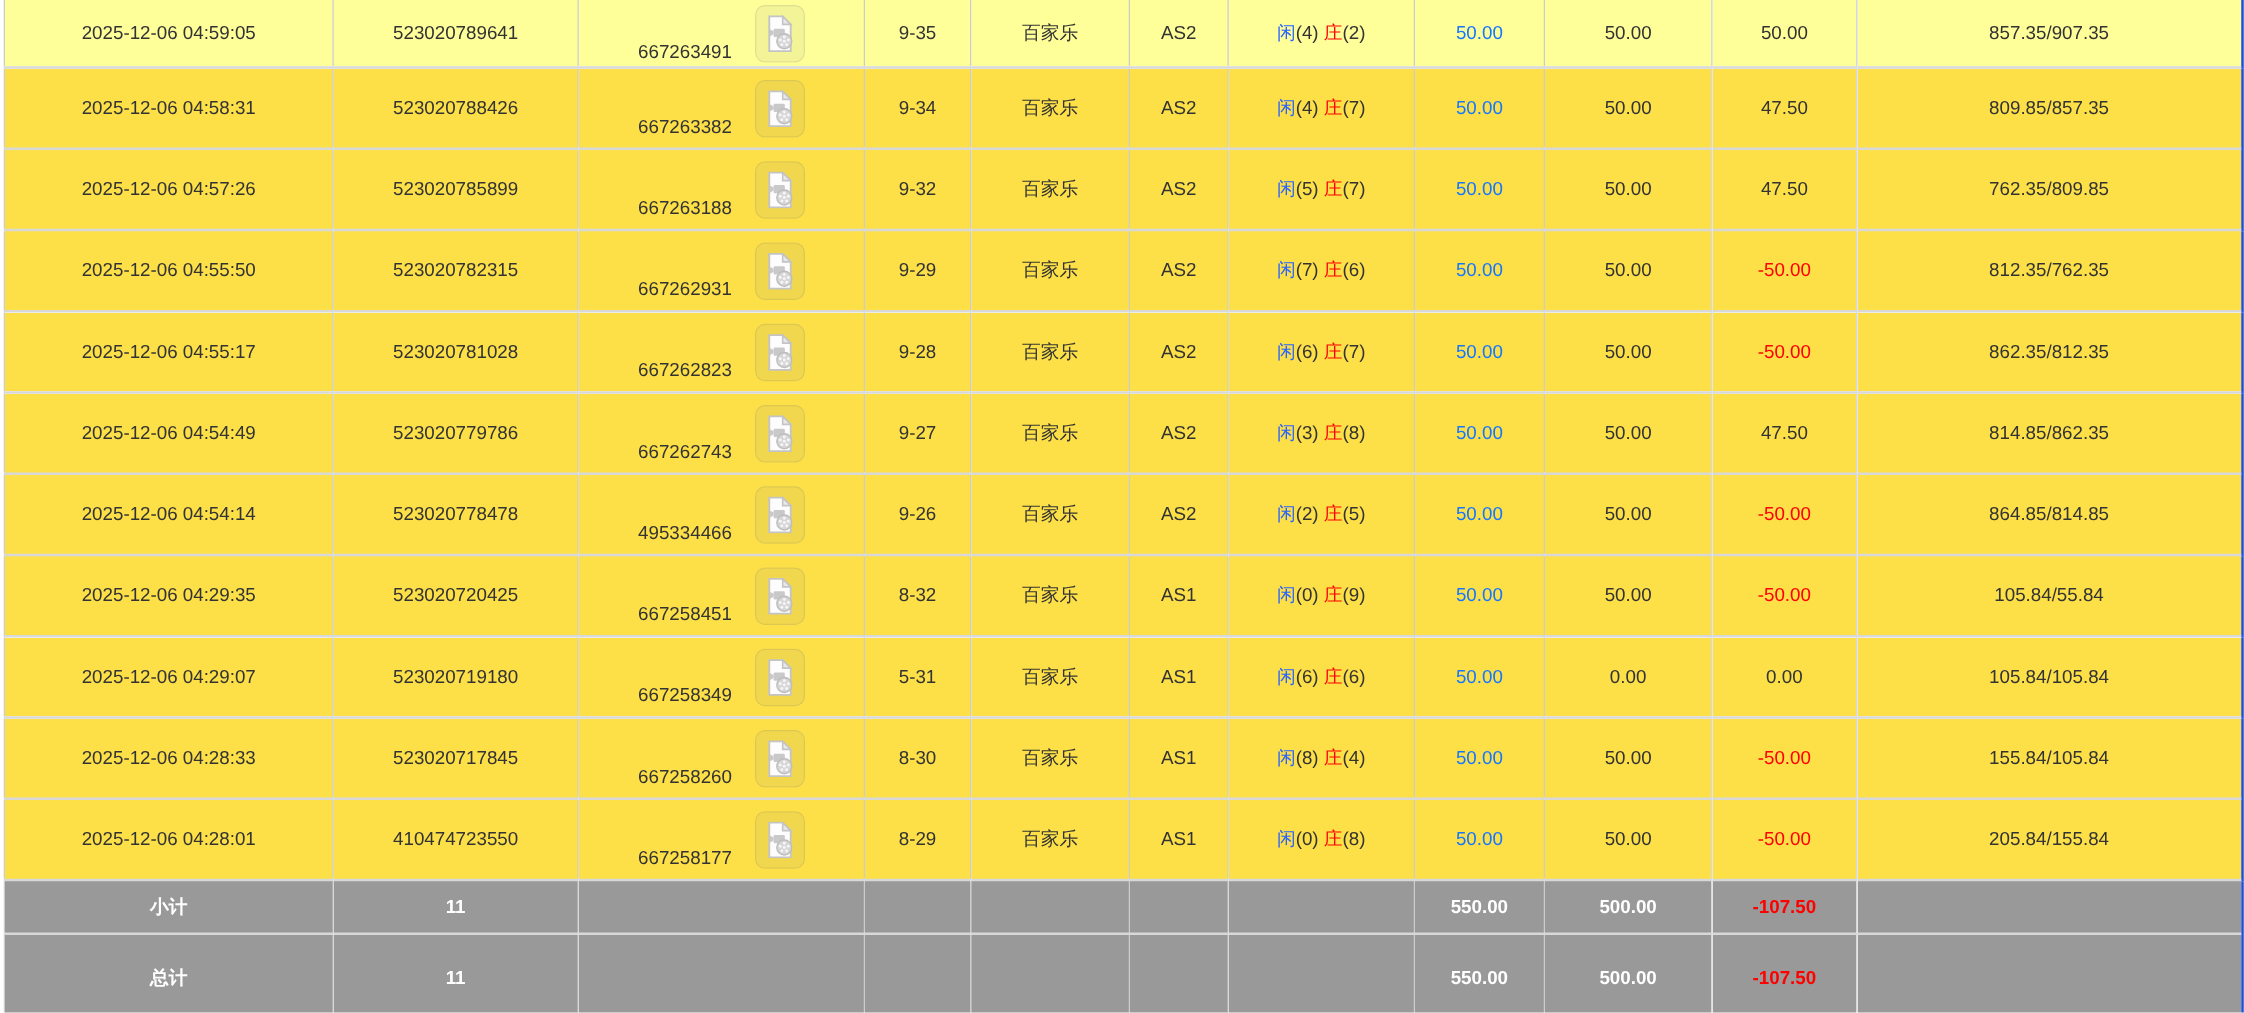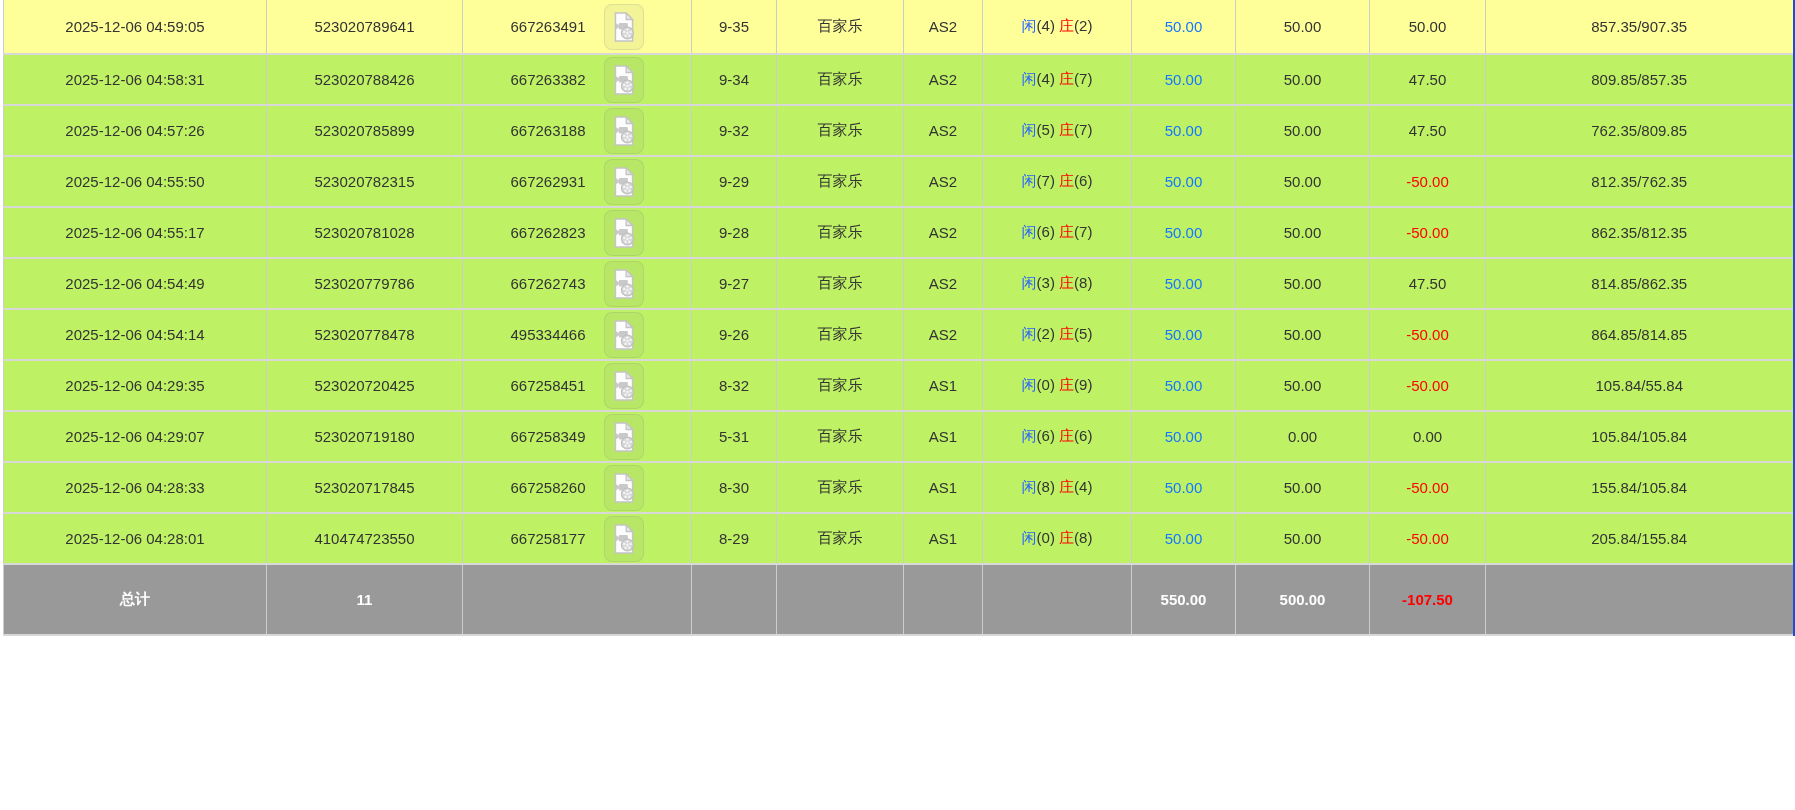--- a/index.html
+++ b/index.html
@@ -14,31 +14,31 @@
   }
   td{
     border-left:1px solid #ccc;
     border-bottom:2px solid #d8d8d8;
     text-align:center;vertical-align:middle;
     font-size:15px;color:#333;
     overflow:hidden;white-space:nowrap;
     padding:0 4px;
   }
   td:last-child{border-right:6px solid #1d4ed8;}
-  tr.data-row{height:51px;background:#bef264;}
+  tr.data-row{height:65px;background:#fde047;}
   tr.data-row.first{height:54px;}
   tr.data-row.highlight{background:#ffff99;}
   tr.summary-row{height:43px;background:#999;}
   tr.summary-row td{color:#fff;font-weight:bold;border-bottom:2px solid #d8d8d8;}
   tr.summary-row.total{height:71px;}
   .blue-link{color:#1677ff;}
   .player{color:#2962ff;}
   .banker{color:#ff0000;}
   .neg{color:#ff0000 !important;}
-  .round-wrap{display:flex;align-items:center;justify-content:center;gap:18px;}
+  .round-wrap{display:flex;align-items:flex-end;justify-content:center;gap:18px;}
   .video-btn{
     display:inline-flex;align-items:center;justify-content:center;
     width:40px;height:46px;border-radius:8px;
     background:rgba(140,140,140,0.10);
     border:1px solid rgba(120,120,120,0.16);
     cursor:pointer;padding:0;
   }
   .video-btn svg{display:block;}
 </style>
 </head>
@@ -485,20 +485,33 @@
     <td>
       <span class="blue-link">50.00</span>
     </td>
     <td>50.00</td>
     <td class="neg">-50.00</td>
     <td>205.84/155.84</td>
   </tr>
     </tbody>
 
   <tbody>
+    <tr class="summary-row subtotal">
+      <td>小计</td>
+      <td>11</td>
+      <td></td>
+      <td></td>
+      <td></td>
+      <td></td>
+      <td></td>
+      <td>550.00</td>
+      <td>500.00</td>
+      <td class="neg">-107.50</td>
+      <td></td>
+    </tr>
     <tr class="summary-row total">
       <td>总计</td>
       <td>11</td>
       <td></td>
       <td></td>
       <td></td>
       <td></td>
       <td></td>
       <td>550.00</td>
       <td>500.00</td>

